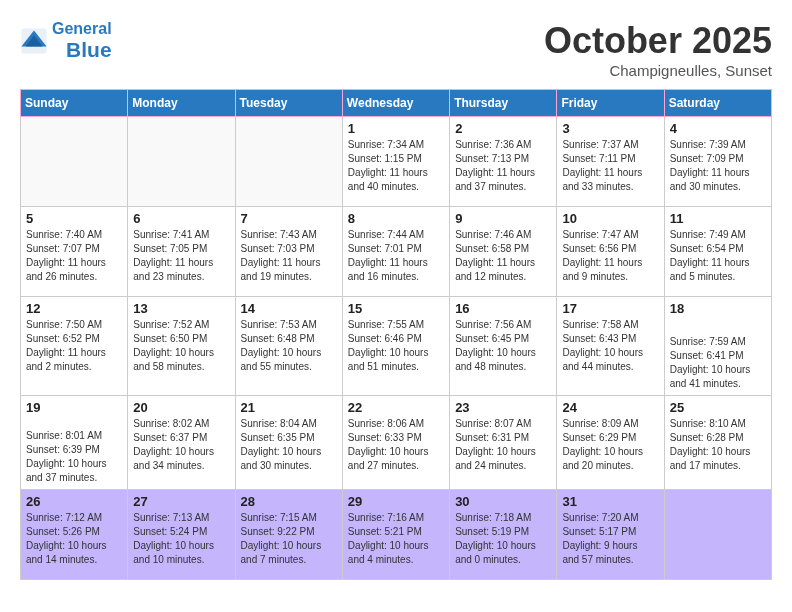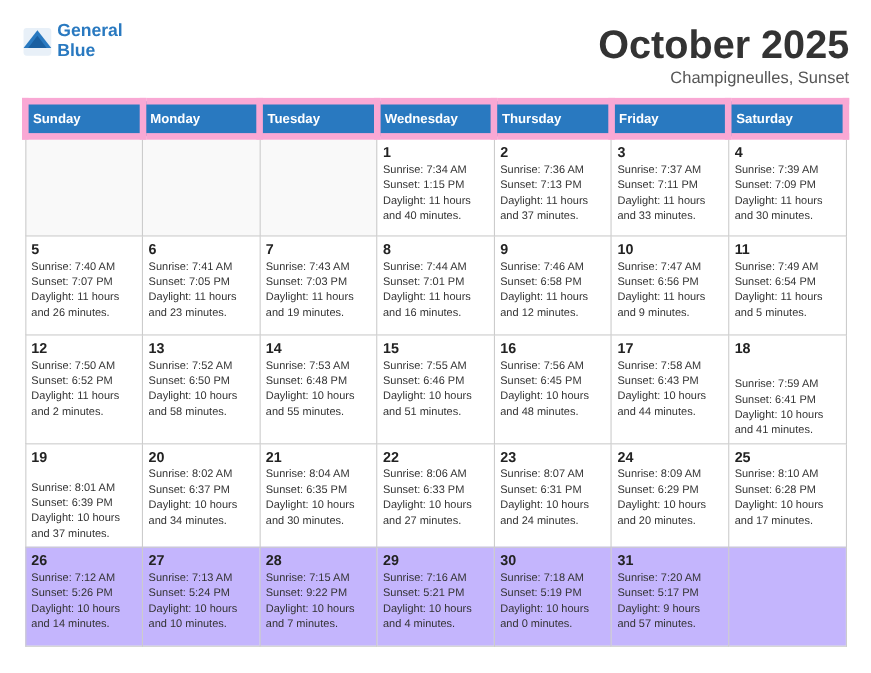--- a/index.html
+++ b/index.html
@@ -12,20 +12,21 @@
     }
     .header {
       display: flex;
       justify-content: space-between;
       align-items: flex-start;
       margin-bottom: 10px;
     }
     .logo {
       display: flex;
       align-items: center;
+      text-align: right;
     }
     .logo-icon {
       width: 28px;
       height: 28px;
       margin-right: 4px;
     }
     .title-block {
       text-align: right;
     }
     .month-title {
@@ -42,21 +43,21 @@
       border-collapse: collapse;
       font-size: 11px;
     }
     th {
       background-color: #2979c0;
       color: #fff;
       padding: 6px 4px;
       text-align: left;
       font-size: 12px;
       font-weight: bold;
-      border: 6px solid #f9a8d4;
+      border: 1px solid #f9a8d4;
     }
     td {
       border: 1px solid #ccc;
       vertical-align: top;
       padding: 4px 5px;
       width: calc(100% / 7);
       height: 90px;
     }
     td.empty {
       background: #f9f9f9;
@@ -81,21 +82,21 @@
 
 <div class="header">
   <div class="logo">
     <svg class="logo-icon" viewBox="0 0 40 40">
       <rect x="2" y="2" width="36" height="36" rx="4" fill="#e8f0f8"></rect>
       <polygon points="20,5 38,28 2,28" fill="#2979c0"></polygon>
       <polygon points="20,12 32,28 8,28" fill="#1a5fa0"></polygon>
     </svg>
     <div>
       <div style="font-size:16px;font-weight:bold;color:#2979c0;">General</div>
-      <div style="font-size:16px;font-weight:bold;color:#2979c0;">Blue</div>
+      <div style="font-size:21px;font-weight:bold;color:#2979c0;">Blue</div>
     </div>
   </div>
   <div class="title-block">
     <div class="month-title">October 2025</div>
     <div class="location">Champigneulles, Sunset</div>
   </div>
 </div>
 
 <table>
   <thead>

